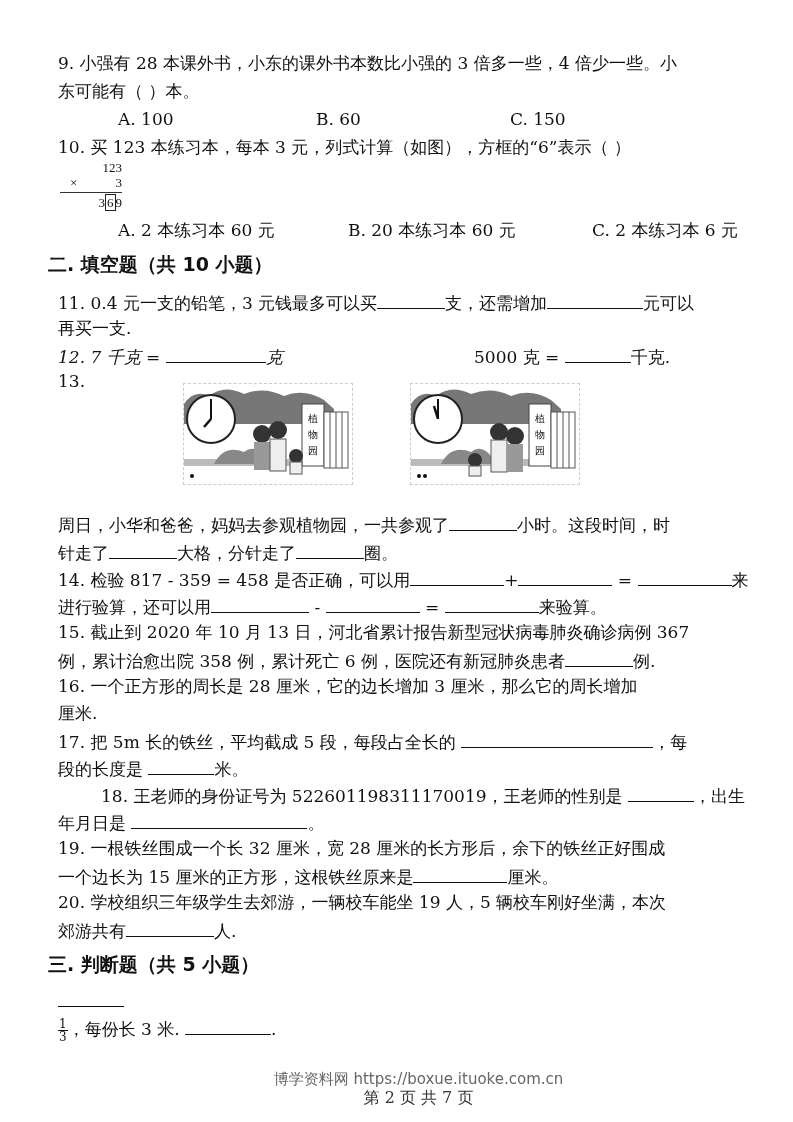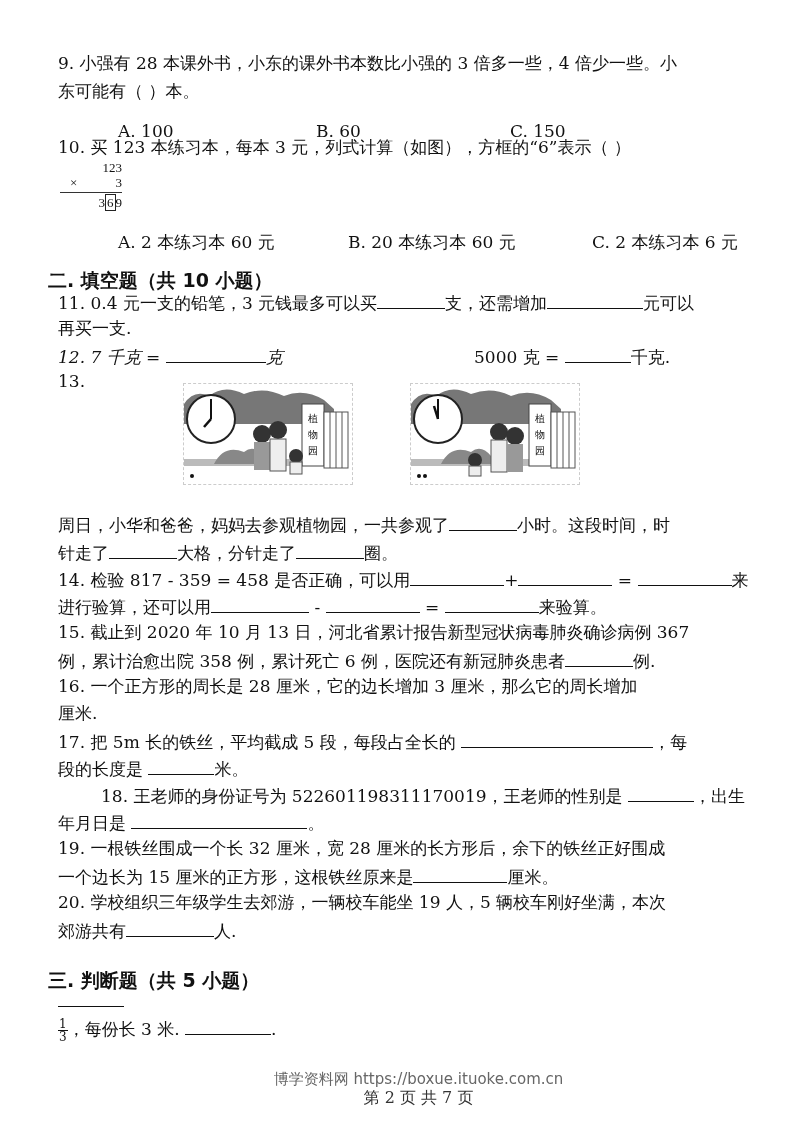--- a/index.html
+++ b/index.html
@@ -3,22 +3,22 @@
 <meta charset="utf-8">
 <style>
   html, body { margin: 0; padding: 0; background: #ffffff; }
   body {
     width: 793px; height: 1122px; position: relative; overflow: hidden;
     font-family: "DejaVu Serif", "Liberation Serif", serif;
     color: #111; font-size: 17px;
   }
   .line { position: absolute; white-space: nowrap; line-height: 22px; }
   .blank { display: inline-block; border-bottom: 1.3px solid #111; height: 18px; vertical-align: baseline; }
-  .h2 { position: absolute; font-family: "DejaVu Sans", "Liberation Sans", sans-serif; font-weight: bold; font-size: 19px; white-space: nowrap; margin-top: 16px; }
-  .opt { position: absolute; white-space: nowrap; line-height: 22px; margin-top: 12px; }
+  .h2 { position: absolute; font-family: "DejaVu Sans", "Liberation Sans", sans-serif; font-weight: bold; font-size: 19px; white-space: nowrap; }
+  .opt { position: absolute; white-space: nowrap; line-height: 22px; }
   .calc { position: absolute; font-size: 13px; line-height: 15px; font-family: "Liberation Serif", serif; }
   .calc .row { text-align: right; width: 60px; }
   .calc .bar { width: 62px; border-top: 1px solid #333; margin: 2px 0 2px -2px; }
   .boxed { border: 1px solid #222; padding: 0 1px; }
   .pic { position: absolute; width: 168px; height: 100px; border: 1px dashed #ccc; background: #fff; overflow: hidden; }
   .frac { display: inline-block; vertical-align: middle; text-align: center; font-size: 12px; line-height: 12px; }
   .frac span { display: block; }
   .frac .num { border-bottom: 1px solid #111; padding: 0 1px; }
   .footer { position: absolute; left: 0; width: 793px; text-align: center; padding-left: 22px; }
 </style>

